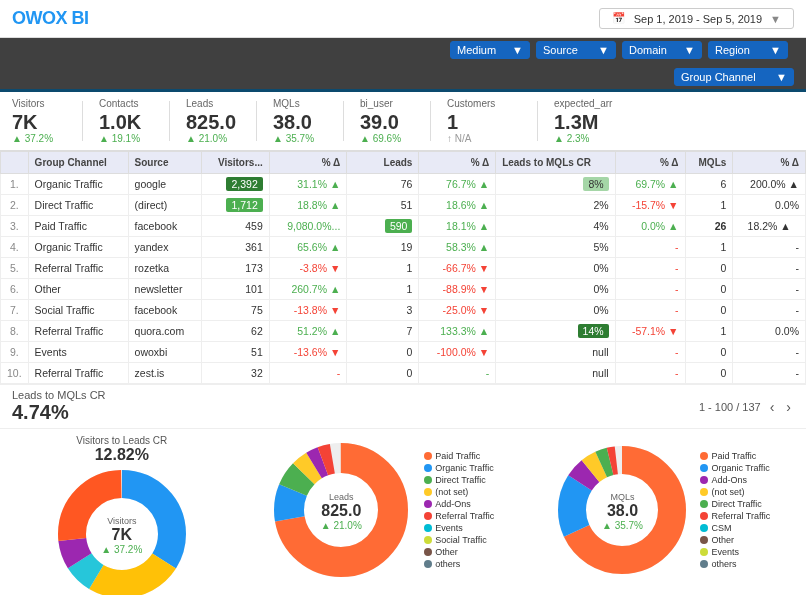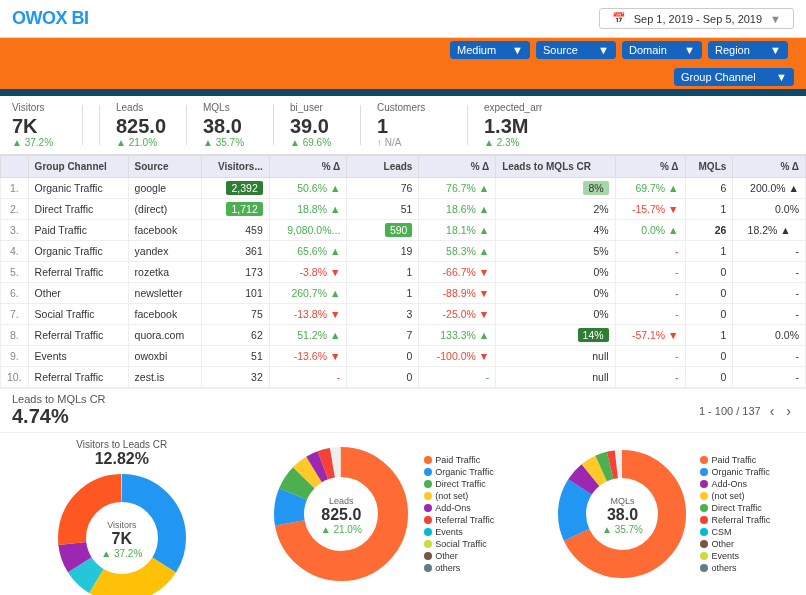--- a/index.html
+++ b/index.html
@@ -28,21 +28,21 @@
     .table-container { background: white; margin: 0; overflow: hidden; }
     table { width: 100%; border-collapse: collapse; font-size: 11px; }
     th { background: #e8eaf6; padding: 5px 6px; text-align: left; font-weight: 600; font-size: 10px; color: #444; border: 1px solid #ddd; white-space: nowrap; }
     th.sortable { cursor: pointer; }
     td { padding: 4px 6px; border: 1px solid #eee; font-size: 10.5px; white-space: nowrap; }
     .col-visitors { text-align: right; }
     .col-pct { text-align: right; }
     .col-leads { text-align: right; }
     .col-mql { text-align: right; }
     
-    .header-filters { background: #f97316; padding: 3px 12px; border-bottom: 7px solid #0c4a6e; display: flex; justify-content: flex-end; gap: 6px; flex-wrap: wrap; align-items: center; }
+    .header-filters { background: #404040; padding: 3px 12px; border-bottom: 3px solid #0c4a6e; display: flex; justify-content: flex-end; gap: 6px; flex-wrap: wrap; align-items: center; }
     
     .arrow-btn { background: none; border: none; cursor: pointer; color: #555; font-size: 14px; padding: 0 3px; }
     
     .cr-label { font-size: 11px; color: #555; }
     .cr-value { font-size: 20px; font-weight: bold; }
     
     .main-content { background: white; }
   </style>
 </head>
 <body>
@@ -87,20 +87,25 @@
     </div>
   </div>
 
   <div class="kpi-bar">
     <div class="kpi-item">
       <span class="kpi-label">Visitors</span>
       <span class="kpi-value">7K</span>
       <span class="kpi-change">▲ 37.2%</span>
     </div>
     <div class="kpi-divider"></div>
+    <div class="kpi-item">
+      <span class="kpi-label">Contacts</span>
+      <span class="kpi-value">1.0K</span>
+      <span class="kpi-change">▲ 19.1%</span>
+    </div>
     <div class="kpi-divider"></div>
     <div class="kpi-item">
       <span class="kpi-label">Leads</span>
       <span class="kpi-value">825.0</span>
       <span class="kpi-change">▲ 21.0%</span>
     </div>
     <div class="kpi-divider"></div>
     <div class="kpi-item">
       <span class="kpi-label">MQLs</span>
       <span class="kpi-value">38.0</span>
@@ -142,21 +147,21 @@
           <th class="sortable col-mql">MQLs</th>
           <th class="sortable col-pct">% Δ</th>
         </tr>
       </thead>
       <tbody id="table-body">
       <tr>
     <td style="color:#888;text-align:center;">1.</td>
     <td>Organic Traffic</td>
     <td>google</td>
     <td style="text-align:right;"><span style="background:#2E7D32;color:white;padding:1px 5px;border-radius:2px;">2,392</span></td>
-    <td style="text-align:right;color:#4CAF50;">50.6% ▲</td>
+    <td style="text-align:right;color:#4CAF50;">31.1% ▲</td>
     <td style="text-align:right;">76</td>
     <td style="text-align:right;color:#4CAF50;">76.7% ▲</td>
     <td style="text-align:right;"><span style="background:#A5D6A7;padding:1px 5px;border-radius:2px;">8%</span></td>
     <td style="text-align:right;color:#4CAF50;">69.7% ▲</td>
     <td style="text-align:right;">6</td>
     <td style="text-align:right;">200.0% ▲</td>
   </tr>
           <tr>
     <td style="color:#888;text-align:center;">2.</td>
     <td>Direct Traffic</td>

